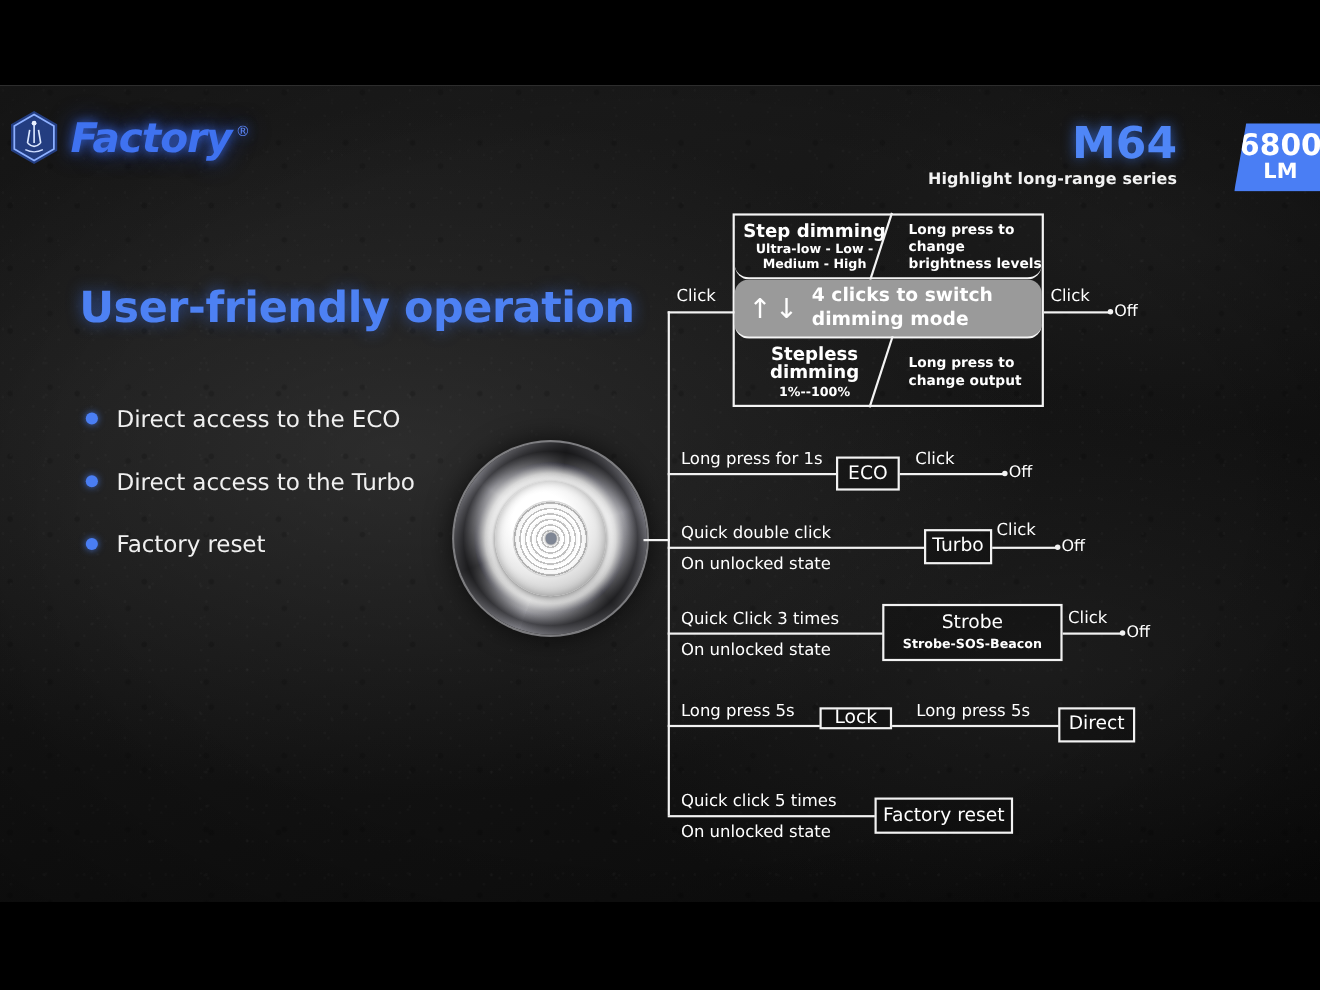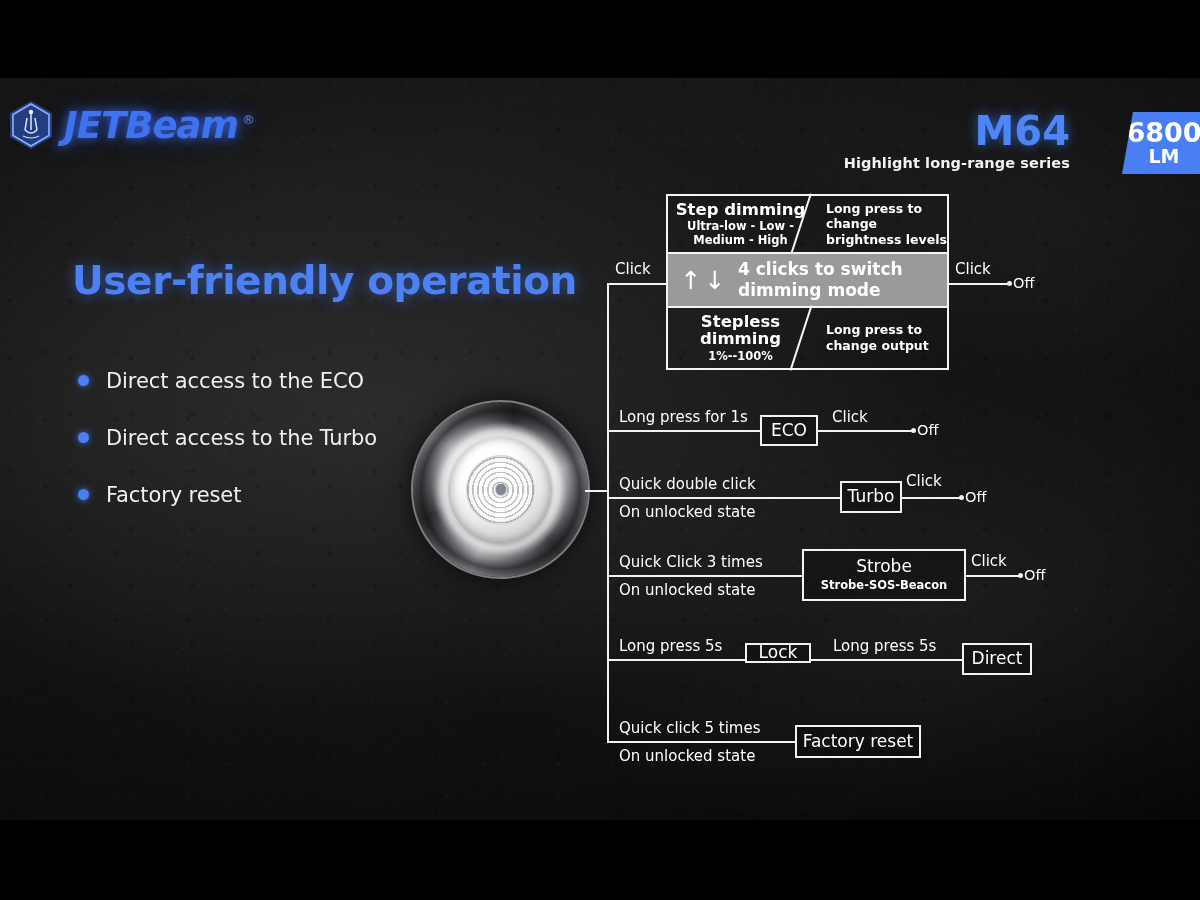--- a/index.html
+++ b/index.html
@@ -145,21 +145,21 @@
   }
   .wlabel.small{font-size:14.5px;}
   .offdot{position:absolute;width:5px;height:5px;border-radius:50%;background:#f2f2f2;}
 
   
   .dimbox{
     position:absolute;left:666px;top:194px;width:283px;height:176px;
     border:2px solid #f4f4f4;box-sizing:border-box;
     display:flex;flex-direction:column;
   }
-  .dimrow{position:relative;display:flex;box-sizing:border-box;}
+  .dimrow{position:relative;display:flex;box-sizing:border-box;border-radius:13px;}
   .dimrow.r1{height:58px;border-bottom:2px solid #f4f4f4;}
   .dimrow.r2{height:54px;background:#9a9a9a;border-bottom:2px solid #f4f4f4;align-items:center;}
   .dimrow.r3{height:60px;}
   .dimcell-left{
     flex:0 0 145px;position:relative;color:#fff;text-align:center;
     display:flex;flex-direction:column;align-items:center;justify-content:center;
     font-family:"DejaVu Sans",sans-serif;padding:0 4px;box-sizing:border-box;
   }
   .dimcell-left .t{font-size:16.5px;font-weight:bold;line-height:1.05;}
   .dimcell-left .s{font-size:11.5px;font-weight:bold;line-height:1.15;margin-top:2px;}
@@ -192,21 +192,21 @@
 <div class="logo-wrap">
   <span class="hexmark">
     <svg width="46" height="50" viewBox="0 0 46 50">
       <polygon points="23,1 44,13 44,37 23,49 2,37 2,13" fill="#2f5fd8" opacity="0.55"></polygon>
       <polygon points="23,4 41,14.5 41,35.5 23,46 5,35.5 5,14.5" fill="none" stroke="#8db0ff" stroke-width="1.6"></polygon>
       <path d="M23 13 L23 30 M17 30 Q23 36 29 30 M17 30 L19 18 M29 30 L27 18" fill="none" stroke="#dce8ff" stroke-width="1.5"></path>
       <circle cx="23" cy="12" r="2.2" fill="#eaf1ff"></circle>
       <path d="M15 36 Q23 40 31 36" fill="none" stroke="#cddcff" stroke-width="1.2"></path>
     </svg>
   </span>
-  <span class="logotype"><span>JETBeam</span><span class="reg">®</span></span>
+  <span class="logotype"><span>Factory</span><span class="reg">®</span></span>
 </div>
 
 <div class="model-block">
   <div class="model-name">M64</div>
   <div class="model-series">Highlight long-range series</div>
 </div>
 <div class="lumen-badge">
   <span class="lumen-num">6800</span>
   <span class="lumen-unit">LM</span>
 </div>

